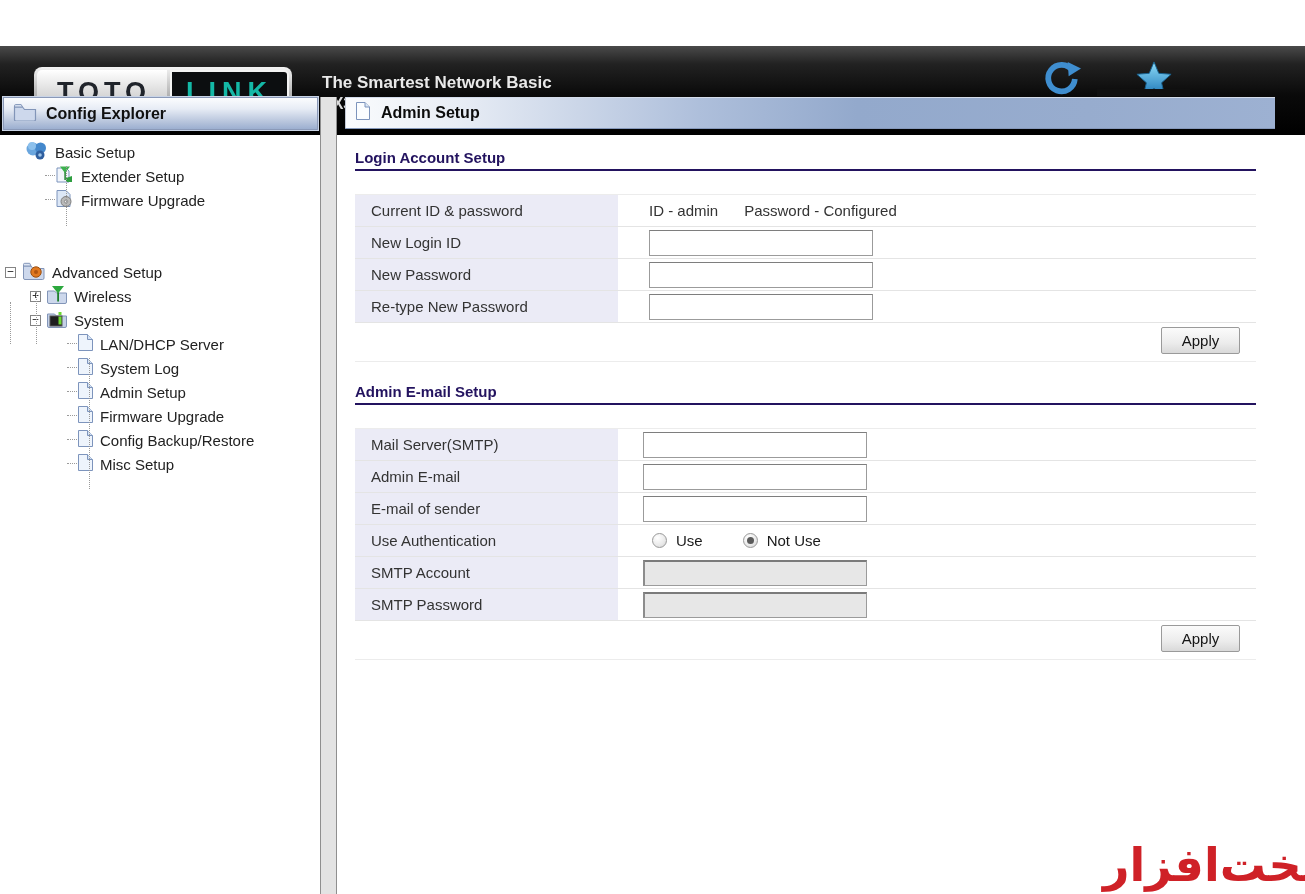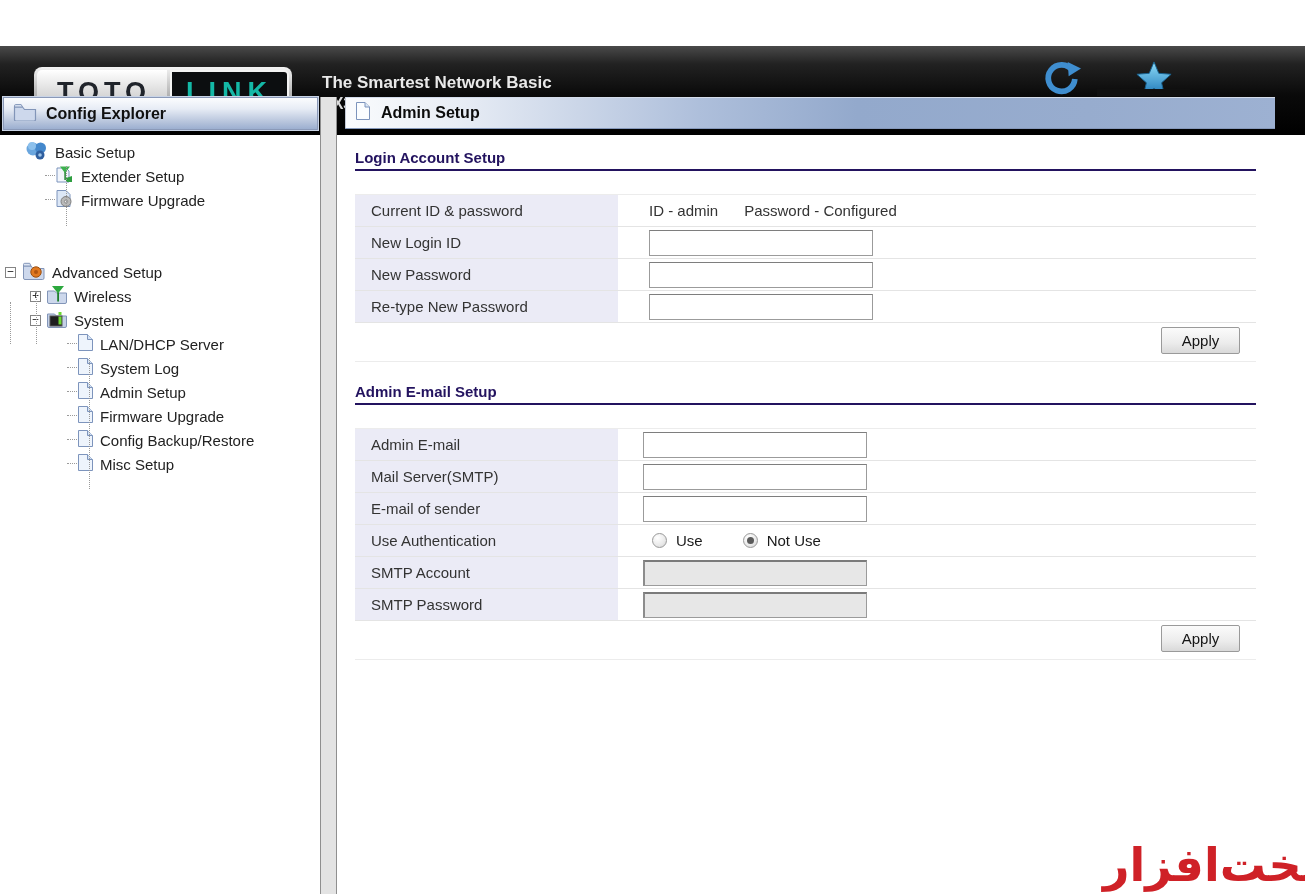--- a/index.html
+++ b/index.html
@@ -332,27 +332,27 @@
       </div>
 
       <div class="apply-row">
         <button class="btn">Apply</button>
       </div>
 
       <div class="section-heading">Admin E-mail Setup</div>
 
       <div class="tbl t2">
         <div class="row">
+          <div class="row-label">Mail Server(SMTP)</div>
+          <div class="row-value">
+            <input class="txt-input" type="text" value="" style="">
+          </div>
+        </div>
+        <div class="row">
           <div class="row-label">Admin E-mail</div>
-          <div class="row-value">
-            <input class="txt-input" type="text" value="" style="">
-          </div>
-        </div>
-        <div class="row">
-          <div class="row-label">Mail Server(SMTP)</div>
           <div class="row-value">
             <input class="txt-input" type="text" value="" style="">
           </div>
         </div>
         <div class="row">
           <div class="row-label">E-mail of sender</div>
           <div class="row-value">
             <input class="txt-input" type="text" value="" style="">
           </div>
         </div>

